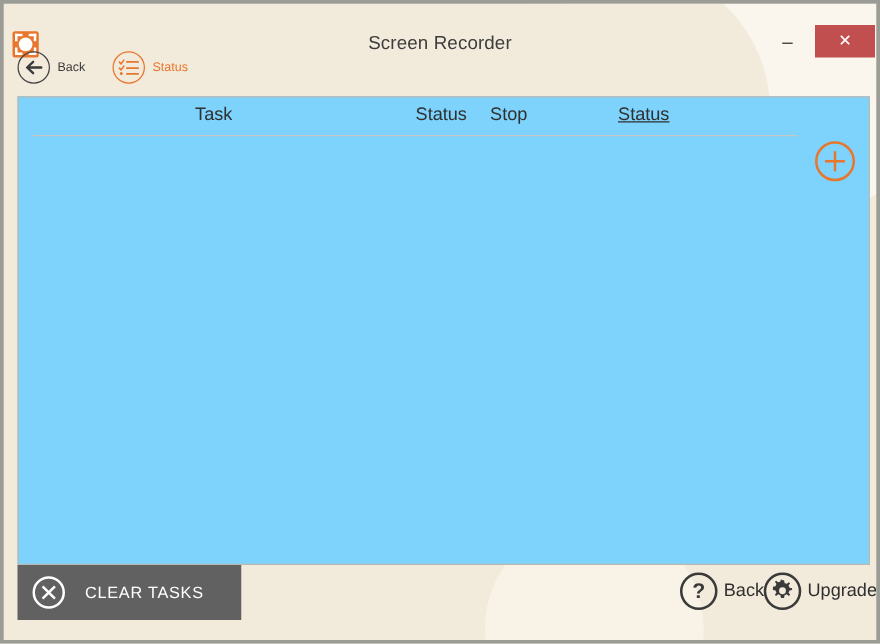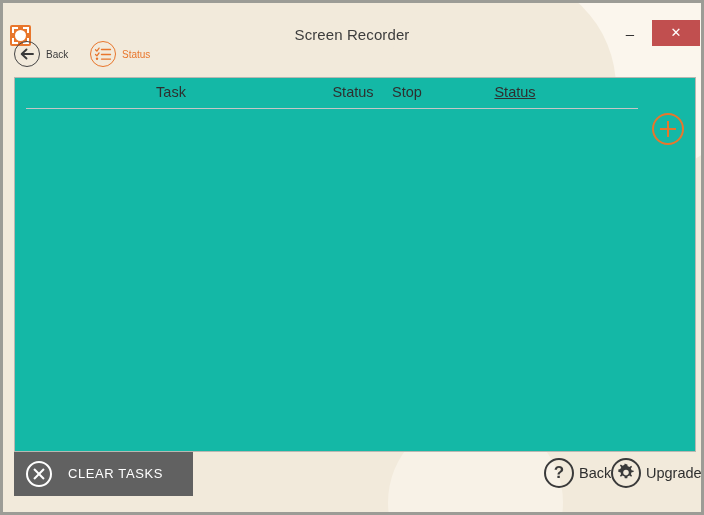--- a/index.html
+++ b/index.html
@@ -163,21 +163,21 @@
   .circ-icon.orange{ border: 1.7px solid #e8762c; }
 
   
   #list-panel {
     position: absolute;
     left: 11px;
     top: 74px;
     width: 682px;
     height: 375px;
     box-sizing: border-box;
-    background: #14b8a6;
+    background: #7dd3fc;
     border: 1px solid #b8b8b2;
   }
   #list-header {
     position: absolute;
     left: 0; top: 0;
     width: 100%;
     height: 30px;
   }
   #list-header .col {
     position: absolute;

